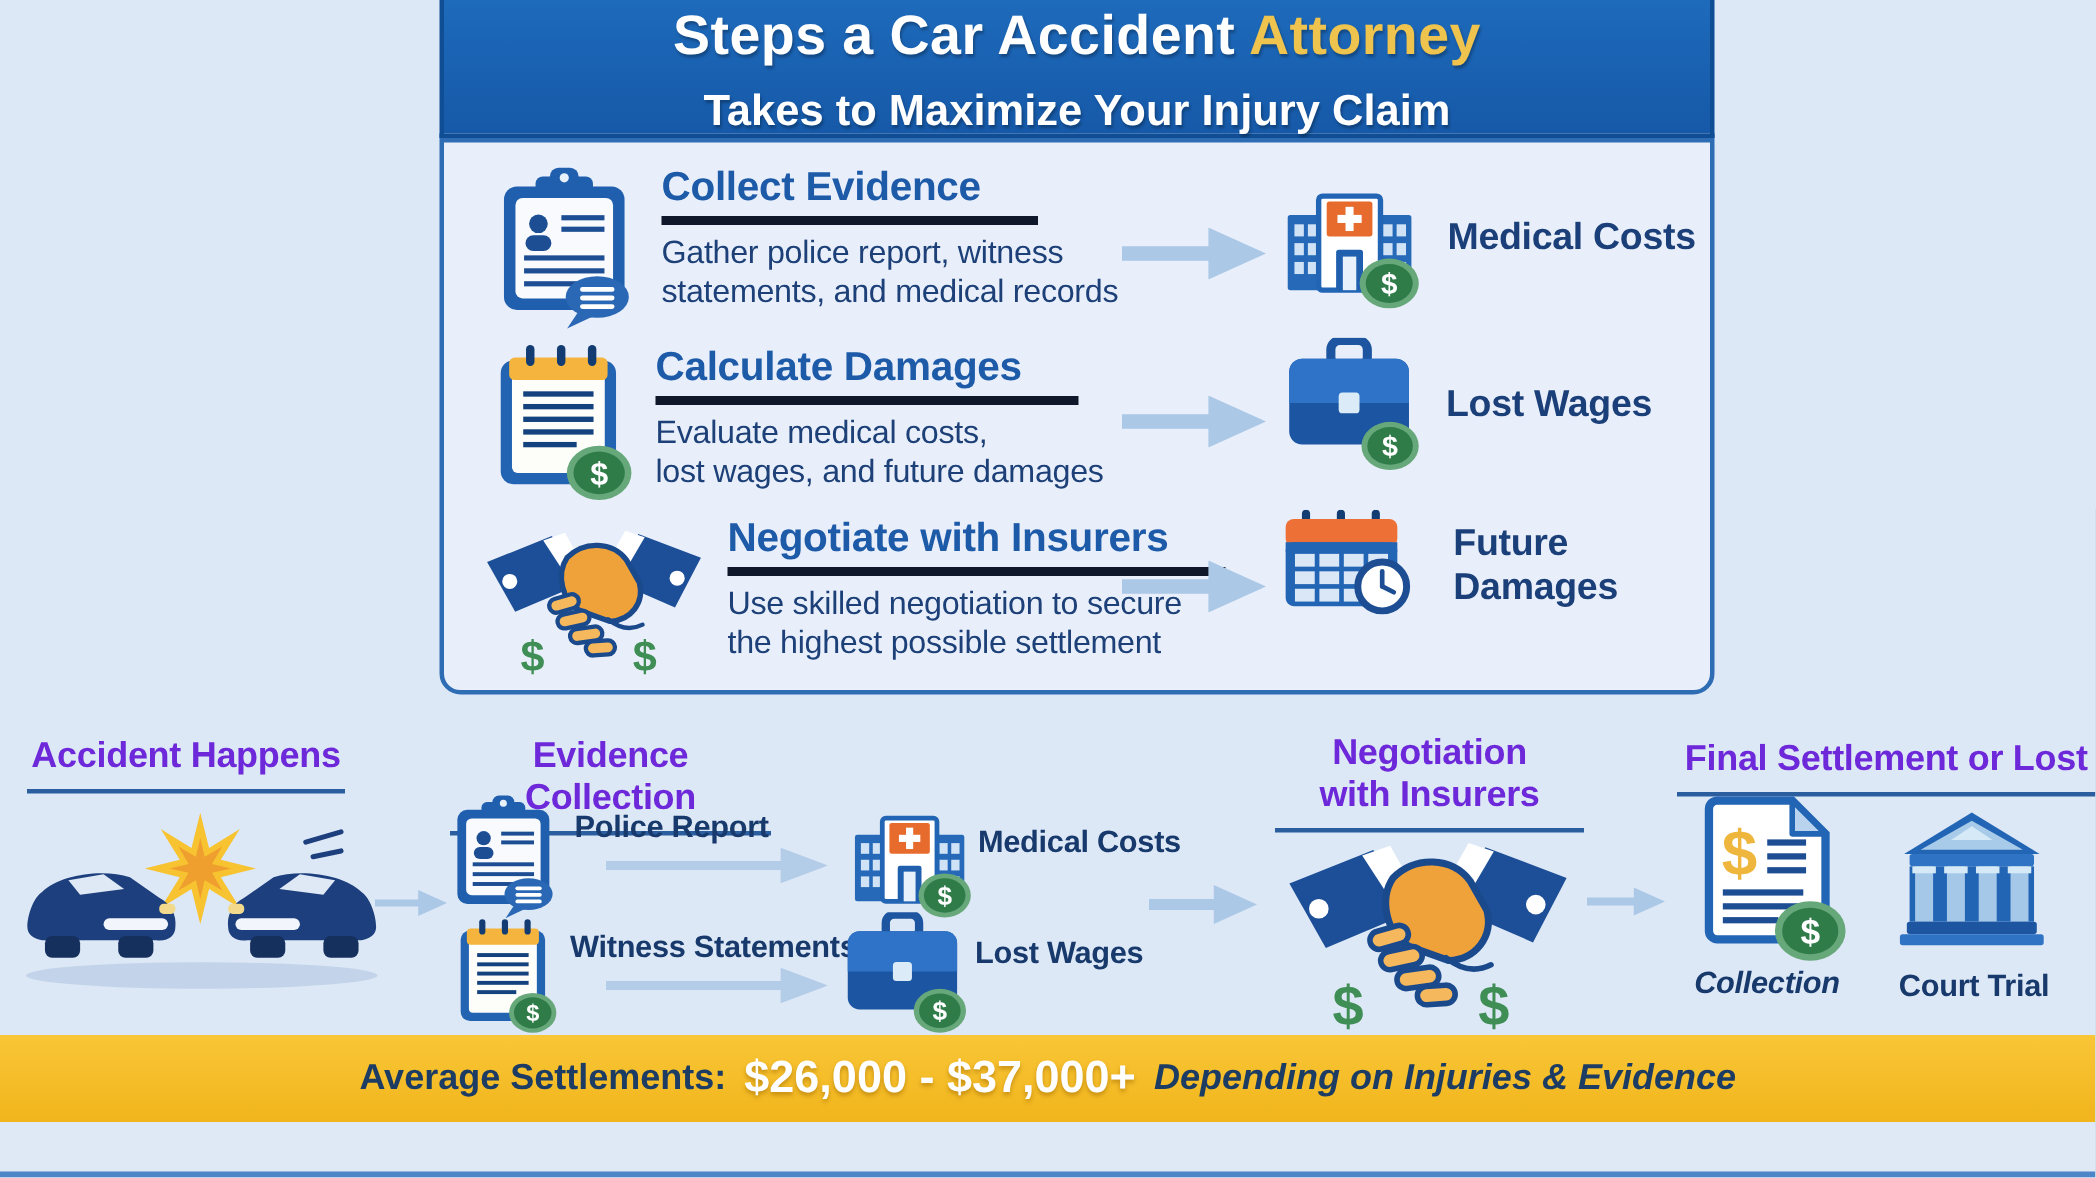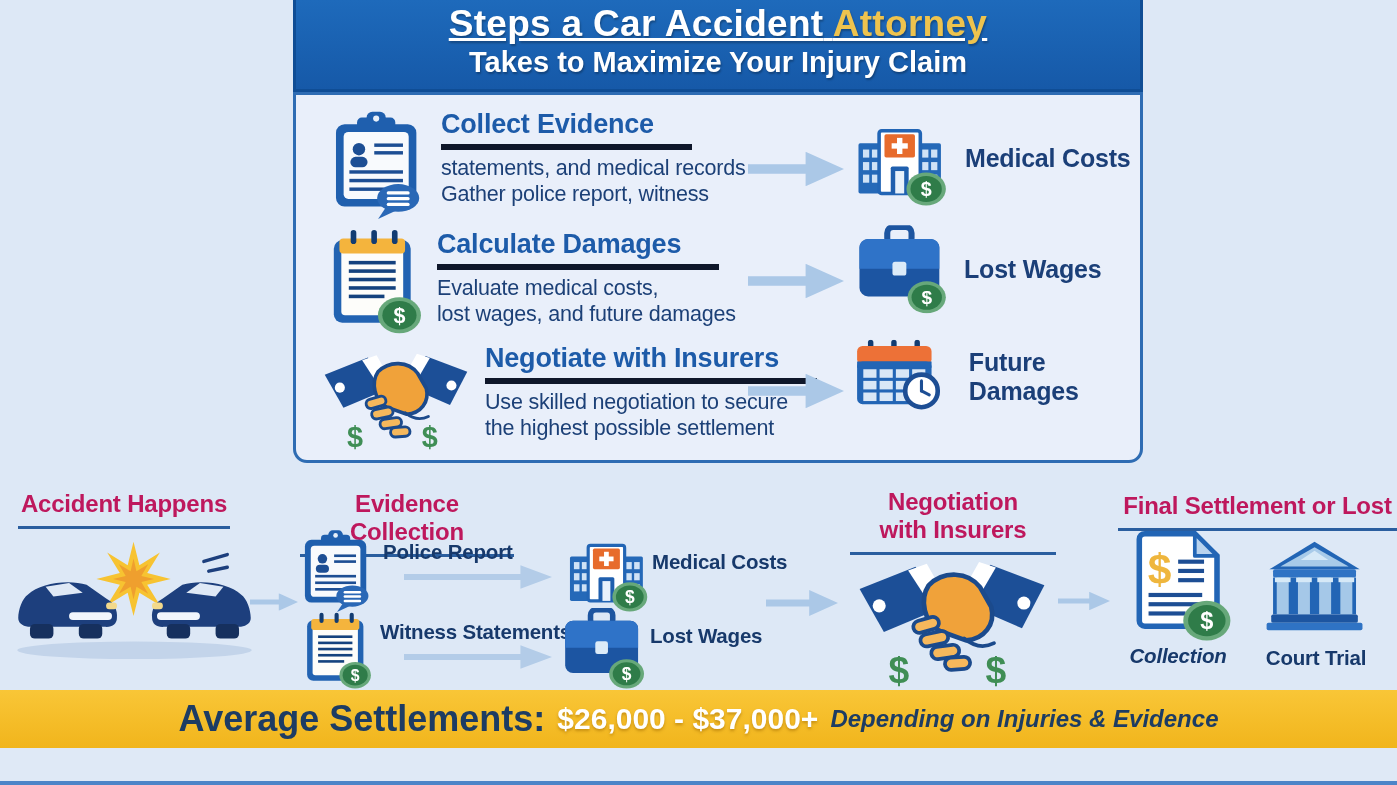--- a/index.html
+++ b/index.html
@@ -10,57 +10,57 @@
   }
 
   
   .header {
     position:absolute; left:293px; top:0; width:850px; height:92px;
     background:linear-gradient(180deg,#1e6abb 0%, #1659a8 100%);
     border:3px solid #0f4d95; border-top:none; box-sizing:border-box;
     text-align:center; color:#fff;
   }
   .header-line1 { font-size:37px; font-weight:bold; margin-top:3px; letter-spacing:.3px;
-    text-shadow:1px 2px 2px rgba(0,0,0,.28);text-decoration:underline; }
+    text-shadow:1px 2px 2px rgba(0,0,0,.28); }
   .header-line1 .accent { color:#eec34e; }
-  .header-line2 { font-size:29px; font-weight:bold; margin-top:1px;
+  .header-line2 { font-size:29px; font-weight:bold; margin-top:13px;
     text-shadow:1px 2px 2px rgba(0,0,0,.28); }
 
   
   .panel {
     position:absolute; left:293px; top:92px; width:850px; height:371px;
     box-sizing:border-box; background:#e9effa;
     border:3px solid #2e6cb3; border-radius:0 0 14px 14px;
   }
   .step { position:absolute; display:flex; align-items:flex-start; }
   .step-text { margin-left:13px; }
   .step-title { display:inline-block; font-size:27px; font-weight:bold; color:#1d5ba9;
     border-bottom:6px solid #0f172a; padding:0 38px 4px 0; letter-spacing:-.2px; }
   .step-desc { font-size:21.5px; color:#1c4077; line-height:1.22; margin-top:5px; letter-spacing:-.2px; }
   .outcome { position:absolute; display:flex; align-items:center; }
   .outcome-label { font-size:25px; font-weight:bold; color:#1b3f78; margin-left:16px; letter-spacing:-.2px; }
   .panel-arrow { position:absolute; }
 
   
-  .tl-heading { position:absolute; font-size:24px; font-weight:bold; color:#be185d;
+  .tl-heading { position:absolute; font-size:24px; font-weight:bold; color:#6d28d9;
     text-align:center; border-bottom:3px solid #2a5e9f; padding-bottom:8px; letter-spacing:-.2px; }
   .tl-heading .l2 { display:block; }
   .tl-label { position:absolute; font-size:20.5px; font-weight:bold; color:#17396b; letter-spacing:-.2px; }
   .tl-label.center { text-align:center; }
   .tl-label.italic { font-style:italic; }
   .tl-icon { position:absolute; }
   .tl-arrow { position:absolute; }
 
   
   .banner {
     position:absolute; left:0; top:690px; width:1397px; height:58px;
     background:linear-gradient(180deg,#f9c637 0%, #f1b51c 100%);
     display:flex; align-items:center; justify-content:center; gap:12px;
   }
-  .banner-label { font-size:36px; font-weight:bold; color:#1d3c63; }
+  .banner-label { font-size:24px; font-weight:bold; color:#1d3c63; }
   .banner-range { font-size:30px; font-weight:bold; color:#ffffff;
     text-shadow:0 2px 3px rgba(160,105,0,.55); }
   .banner-note { font-size:24px; font-weight:bold; font-style:italic; color:#1d3c63; }
 
   .bottom-strip { position:absolute; left:0; top:748px; width:1397px; height:37px; background:#dfe9f6; }
   .bottom-line { position:absolute; left:0; bottom:0; width:1397px; height:4px; background:#4c85c8; }
 
   svg { display:block; }
 </style>
 </head>
@@ -254,22 +254,22 @@
 
   <div class="panel">
 
     <div class="step" style="left:36px; top:14px;">
       <svg width="96" height="111" viewBox="0 0 100 116">
           <use href="#sym-clipboard"></use>
         </svg>
       <div class="step-text">
         <div class="step-title">Collect Evidence</div>
         <div class="step-desc">
+          <div>Gather police report, witness</div>
           <div>statements, and medical records</div>
-          <div>Gather police report, witness</div>
         </div>
       </div>
     </div>
 
     <div class="step" style="left:32px; top:134px;">
       <svg width="96" height="105" viewBox="0 0 102 112">
           <use href="#sym-notepad"></use>
         </svg>
       <div class="step-text">
         <div class="step-title">Calculate Damages</div>

